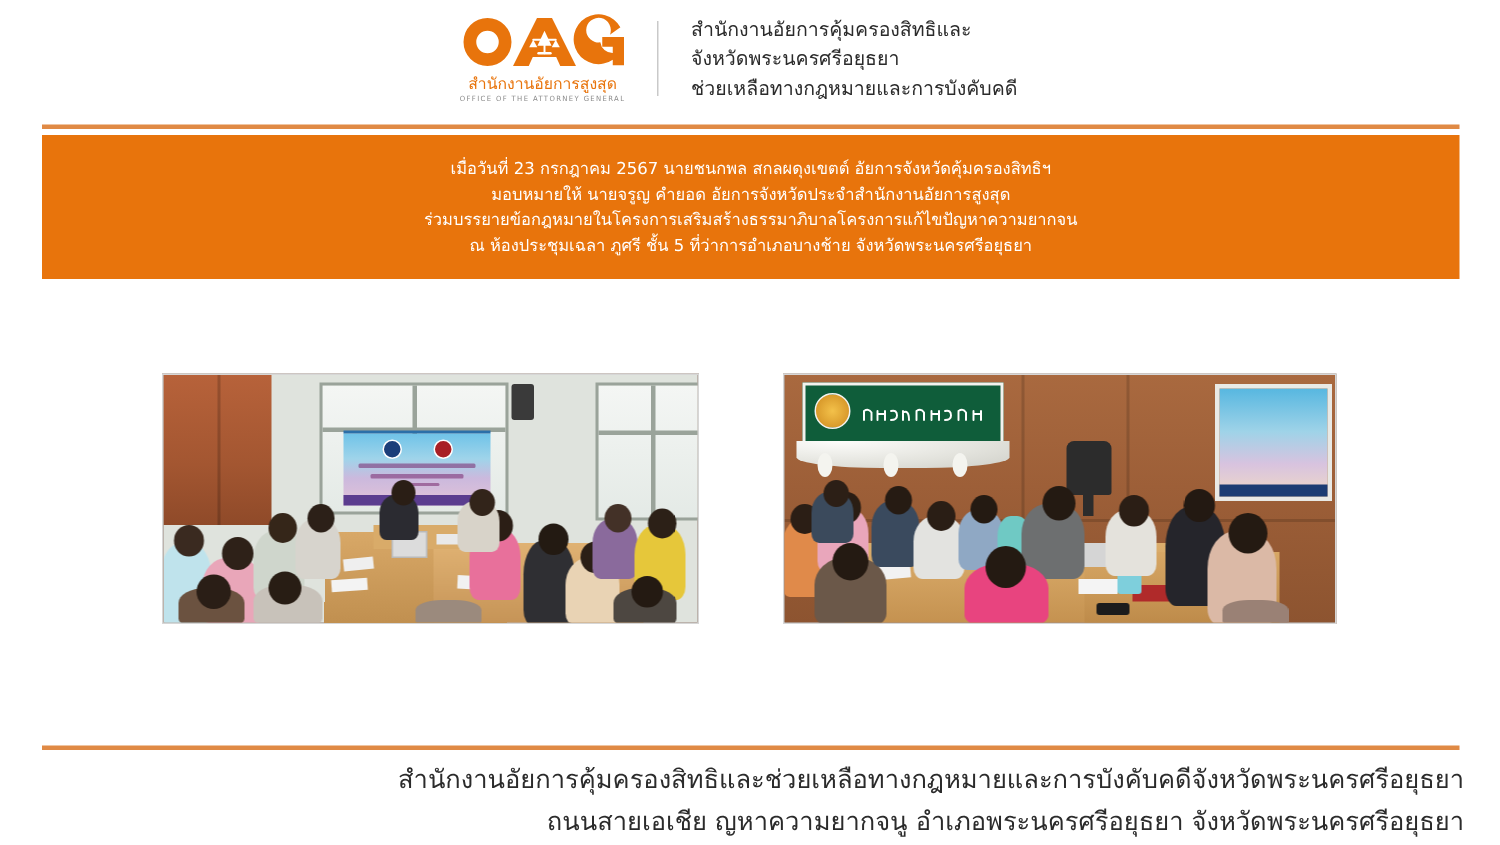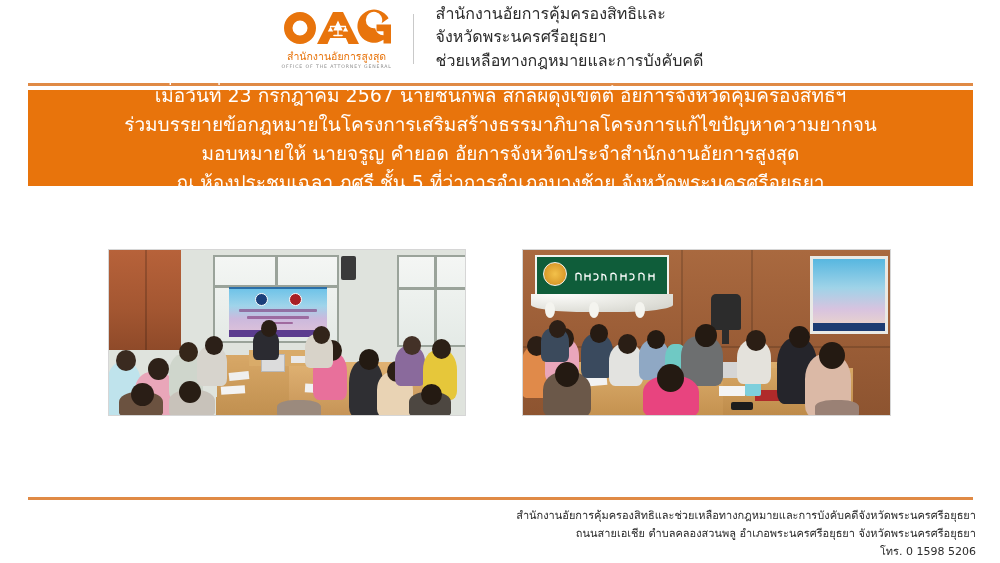--- a/index.html
+++ b/index.html
@@ -67,22 +67,22 @@
     background: #c9c9c9;
     margin: 0 12px 0 0;
   }
   .logo-lines {
     display: flex;
     flex-direction: column;
     justify-content: center;
     gap: 2px;
   }
   .logo-lines div {
-    font-family: Liberation Mono, monospace;
-    font-size: 16px;
+    font-family: Liberation Serif, serif;
+    font-size: 13px;
     color: #2b2b2b;
     line-height: 1.35;
     white-space: nowrap;
   }
 
   
   .top-rule {
     position: absolute;
     left: 28px;
     top: 83px;
@@ -102,21 +102,21 @@
     display: flex;
     flex-direction: column;
     align-items: center;
     justify-content: center;
     padding-top: 2px;
     box-sizing: border-box;
   }
   .banner-line {
     color: #ffffff;
     font-family: "DejaVu Sans", sans-serif;
-    font-size: 19px;
+    font-size: 11px;
     line-height: 1.53;
     text-align: right;
     white-space: nowrap;
   }
 
   
   .photos {
     position: absolute;
     left: 0;
     top: 249px;
@@ -256,21 +256,21 @@
   }
   .footer {
     position: absolute;
     right: 24px;
     top: 507px;
     width: 940px;
     text-align: right;
   }
   .footer div {
     font-family: "DejaVu Sans", sans-serif;
-    font-size: 11px;
+    font-size: 17px;
     color: #2b2b2b;
     line-height: 1.62;
     white-space: nowrap;
   }
 </style>
 </head>
 <body>
 
 <div class="header">
   <div class="logo-lockup">
@@ -311,22 +311,22 @@
       <div>ช่วยเหลือทางกฎหมายและการบังคับคดี</div>
     </div>
 
   </div>
 </div>
 
 <div class="top-rule"></div>
 
 <div class="banner">
   <div class="banner-line">เมื่อวันที่ 23 กรกฎาคม 2567 นายชนกพล  สกลผดุงเขตต์ อัยการจังหวัดคุ้มครองสิทธิฯ</div>
+  <div class="banner-line">มอบหมายให้ นายจรูญ  คำยอด อัยการจังหวัดประจำสำนักงานอัยการสูงสุด</div>
   <div class="banner-line">ร่วมบรรยายข้อกฎหมายในโครงการเสริมสร้างธรรมาภิบาลโครงการแก้ไขปัญหาความยากจน</div>
-  <div class="banner-line">มอบหมายให้ นายจรูญ  คำยอด อัยการจังหวัดประจำสำนักงานอัยการสูงสุด</div>
   <div class="banner-line">ณ ห้องประชุมเฉลา ภูศรี ชั้น 5 ที่ว่าการอำเภอบางช้าย จังหวัดพระนครศรีอยุธยา</div>
 </div>
 
 <div class="photos">
 
   <div class="photo photo-left">
     <div class="scene">
       <div class="l-wall"></div>
       <div class="l-woodpanel"></div>
 
@@ -464,15 +464,15 @@
       <div class="head" style="left:134px;top:114px;width:27px;height:28px;background:#241a12;"></div>
       <div class="p" style="left:292px;top:150px;width:44px;height:17px;background:#9a8175;"></div>
     </div>
   </div>
 
 </div>
 
 <div class="footer-rule"></div>
 <div class="footer">
   <div>สำนักงานอัยการคุ้มครองสิทธิและช่วยเหลือทางกฎหมายและการบังคับคดีจังหวัดพระนครศรีอยุธยา</div>
-  <div>ถนนสายเอเชีย ตำบลคลองสวนพลู อำเภอพระนครศรีอยุธยา จังหวัดพระนครศรีอยุธยา</div>
+  <div>ถนนสายเอเชีย ญหาความยากจนู อำเภอพระนครศรีอยุธยา จังหวัดพระนครศรีอยุธยา</div>
   <div>โทร. 0 1598 5206</div>
 </div>
 
 </body></html>

